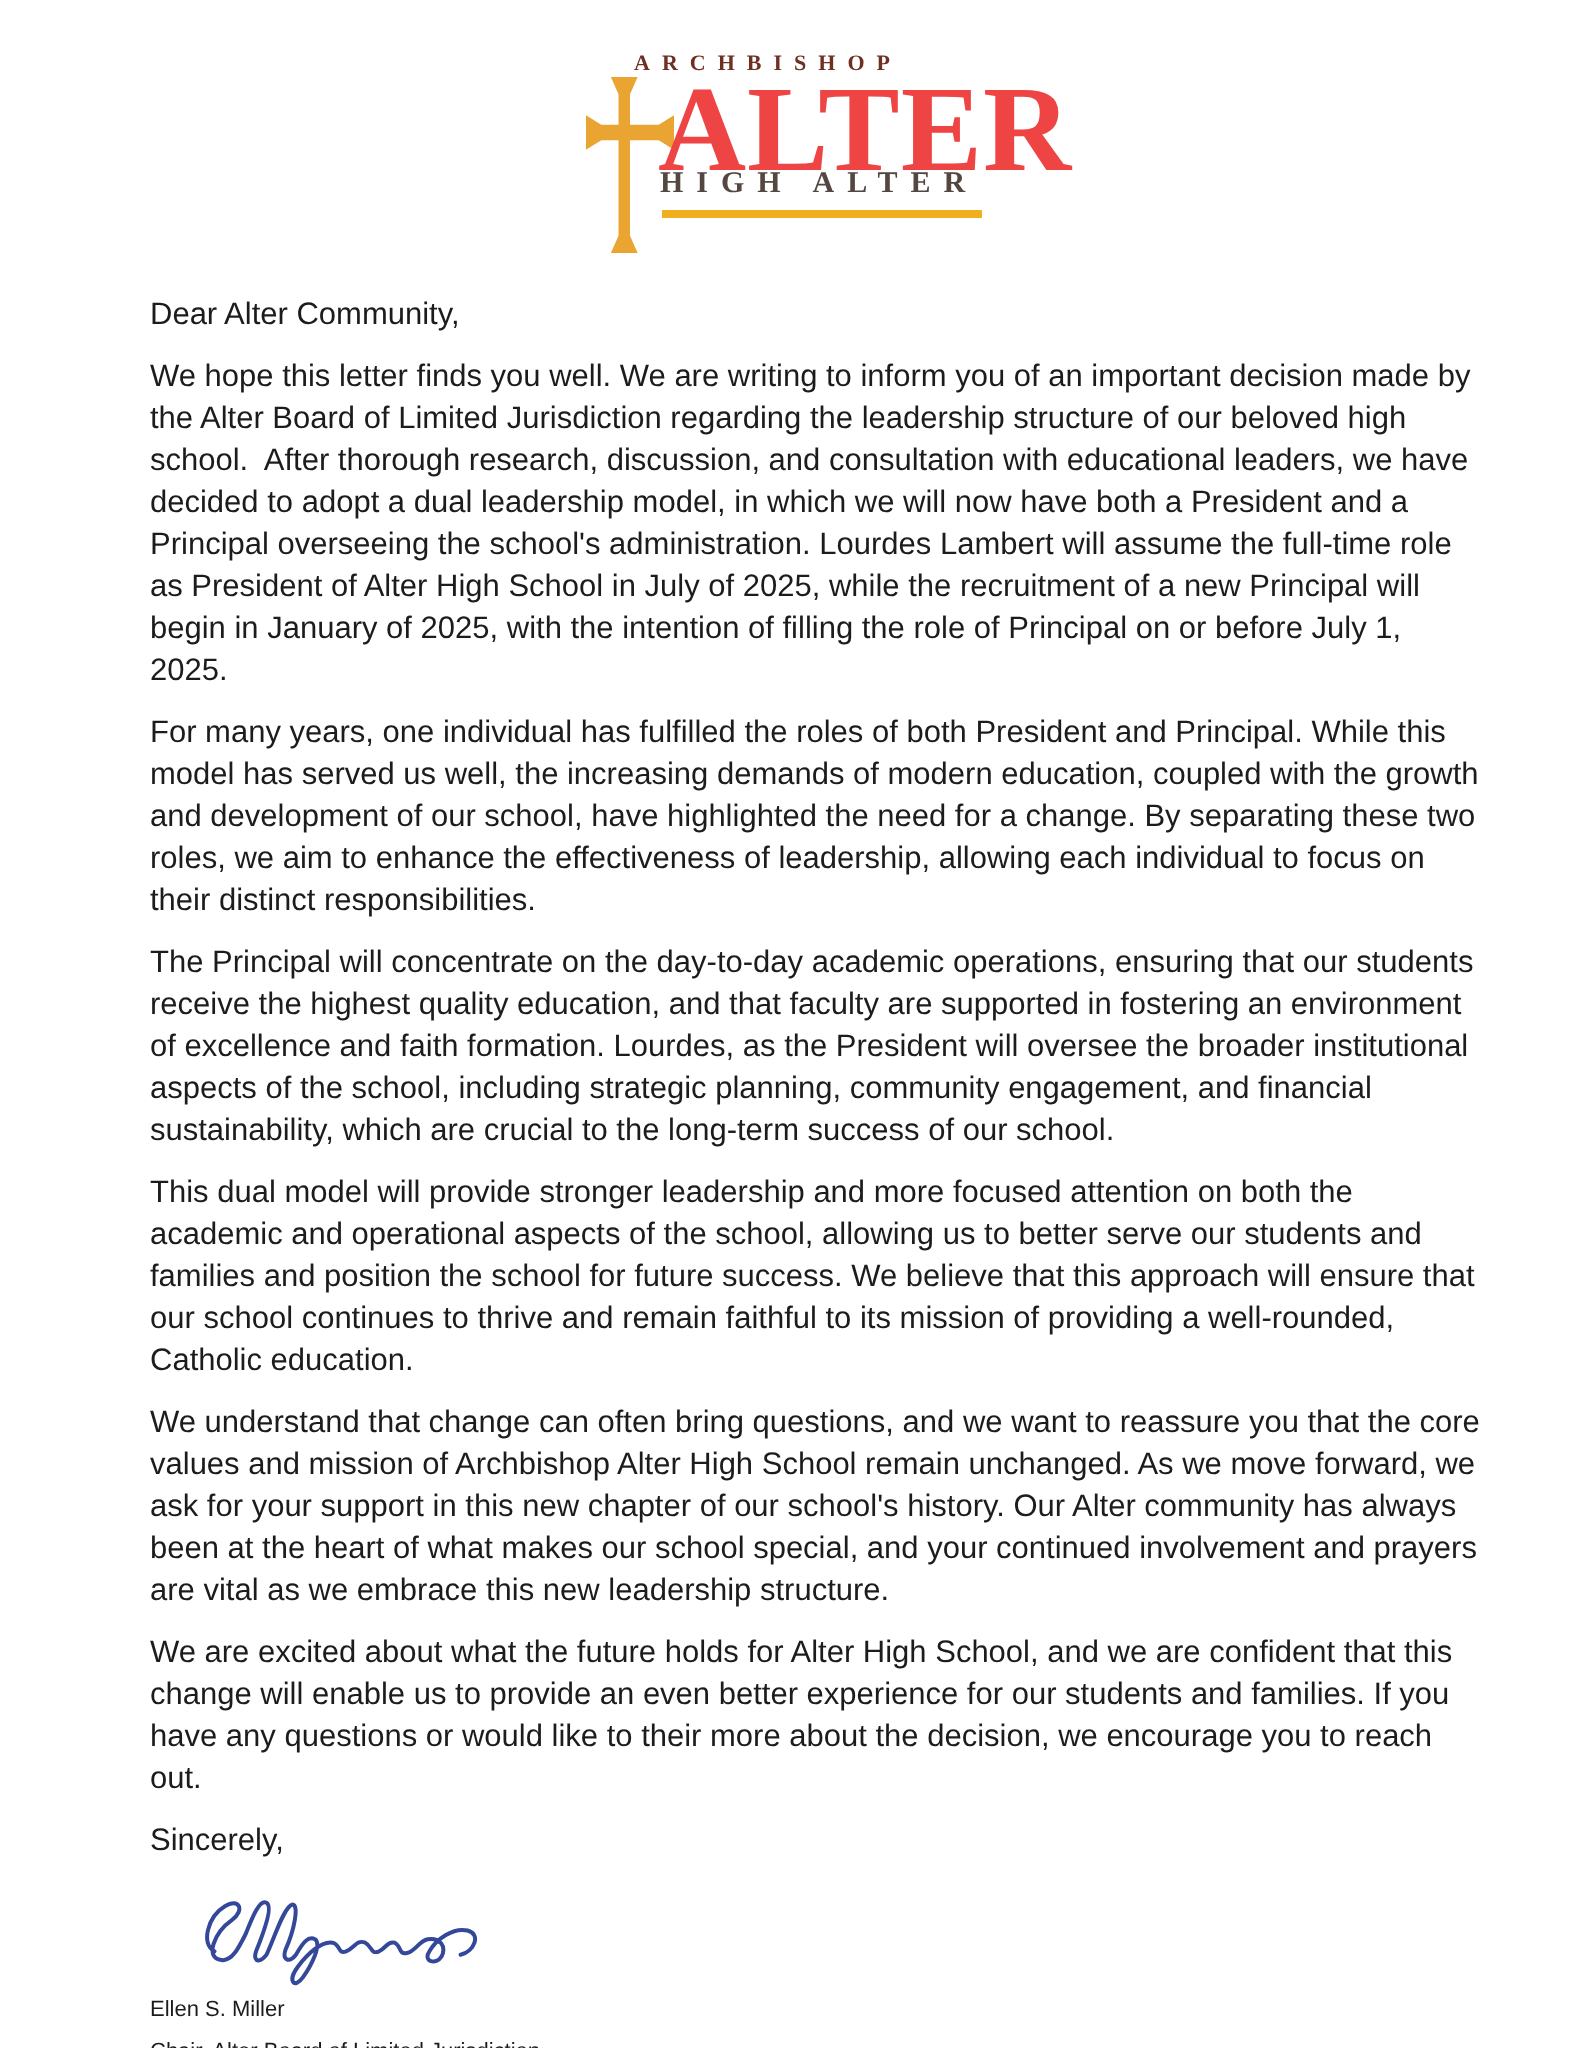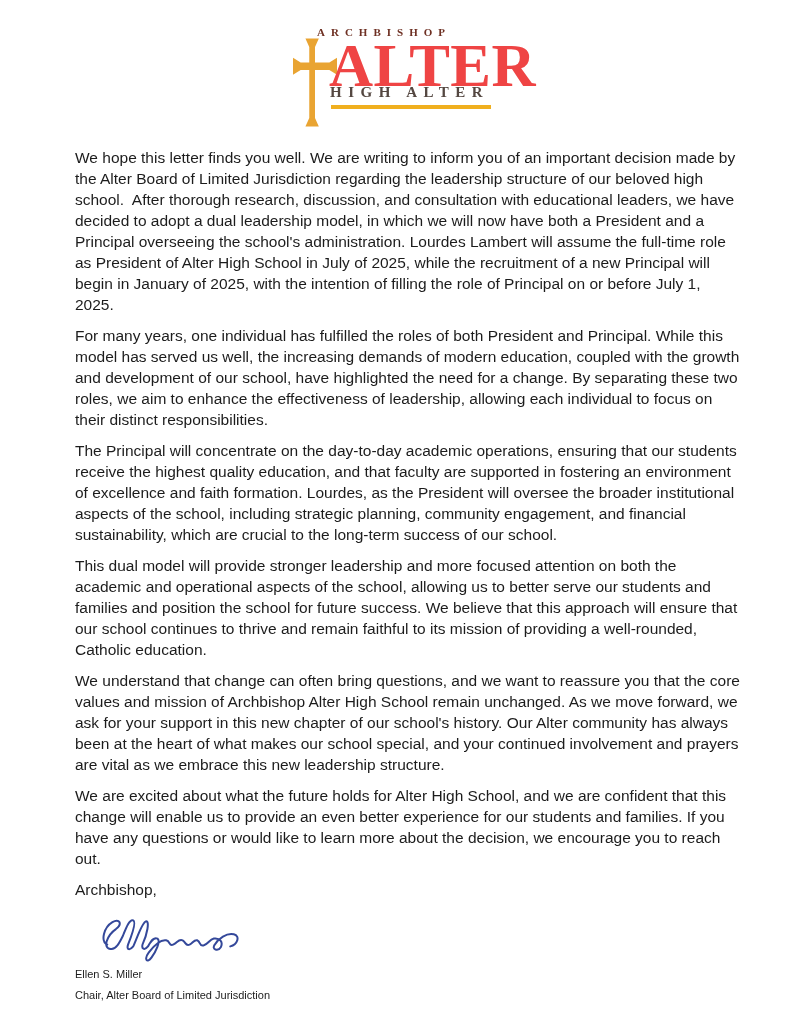--- a/index.html
+++ b/index.html
@@ -107,29 +107,30 @@
       <polygon fill="#E9A432" points="13,0 27,0 23,9 23,83 27,92 13,92 17,83 17,9"></polygon>
       <polygon fill="#E9A432" points="0,20 8,25 38,25 46,20 46,38 38,33 8,33 0,38"></polygon>
     </svg>
     <div class="archbishop">ARCHBISHOP</div>
     <div class="alter">ALTER</div>
     <div class="highschool">HIGH ALTER</div>
     <div class="gold-rule"></div>
   </header>
 
   <main class="letter">
+    <p class="salutation">Dear Alter Community,</p>
 
     <p>We hope this letter finds you well. We are writing to inform you of an important decision made by the Alter Board of Limited Jurisdiction regarding the leadership structure of our beloved high school.  After thorough research, discussion, and consultation with educational leaders, we have decided to adopt a dual leadership model, in which we will now have both a President and a Principal overseeing the school's administration. Lourdes Lambert will assume the full-time role as President of Alter High School in July of 2025, while the recruitment of a new Principal will begin in January of 2025, with the intention of filling the role of Principal on or before July 1, 2025.</p>
     <p>For many years, one individual has fulfilled the roles of both President and Principal. While this model has served us well, the increasing demands of modern education, coupled with the growth and development of our school, have highlighted the need for a change. By separating these two roles, we aim to enhance the effectiveness of leadership, allowing each individual to focus on their distinct responsibilities.</p>
     <p>The Principal will concentrate on the day-to-day academic operations, ensuring that our students receive the highest quality education, and that faculty are supported in fostering an environment of excellence and faith formation. Lourdes, as the President will oversee the broader institutional aspects of the school, including strategic planning, community engagement, and financial sustainability, which are crucial to the long-term success of our school.</p>
     <p>This dual model will provide stronger leadership and more focused attention on both the academic and operational aspects of the school, allowing us to better serve our students and families and position the school for future success. We believe that this approach will ensure that our school continues to thrive and remain faithful to its mission of providing a well-rounded, Catholic education.</p>
     <p>We understand that change can often bring questions, and we want to reassure you that the core values and mission of Archbishop Alter High School remain unchanged. As we move forward, we ask for your support in this new chapter of our school's history. Our Alter community has always been at the heart of what makes our school special, and your continued involvement and prayers are vital as we embrace this new leadership structure.</p>
-    <p>We are excited about what the future holds for Alter High School, and we are confident that this change will enable us to provide an even better experience for our students and families. If you have any questions or would like to learn more about the decision, we encourage you to reach out.</p>
+    <p>We are excited about what the future holds for Alter High School, and we are confident that this change will enable us to provide an even better experience for our students and families. If you have any questions or would like to their more about the decision, we encourage you to reach out.</p>
 
-    <p class="closing">Archbishop,</p>
+    <p class="closing">Sincerely,</p>
 
     <svg class="signature-svg" viewBox="0 0 170 60" xmlns="http://www.w3.org/2000/svg" aria-hidden="true">
       <path fill="none" stroke="#34489A" stroke-width="2.3" stroke-linecap="round" d="M12,40
            C4,36 8,20 18,14
            C26,9 30,16 22,22
            C12,29 6,44 16,45
            C22,46 26,38 30,30
            C34,20 38,10 42,12
            C46,14 40,30 36,40
            C34,46 38,47 42,42

